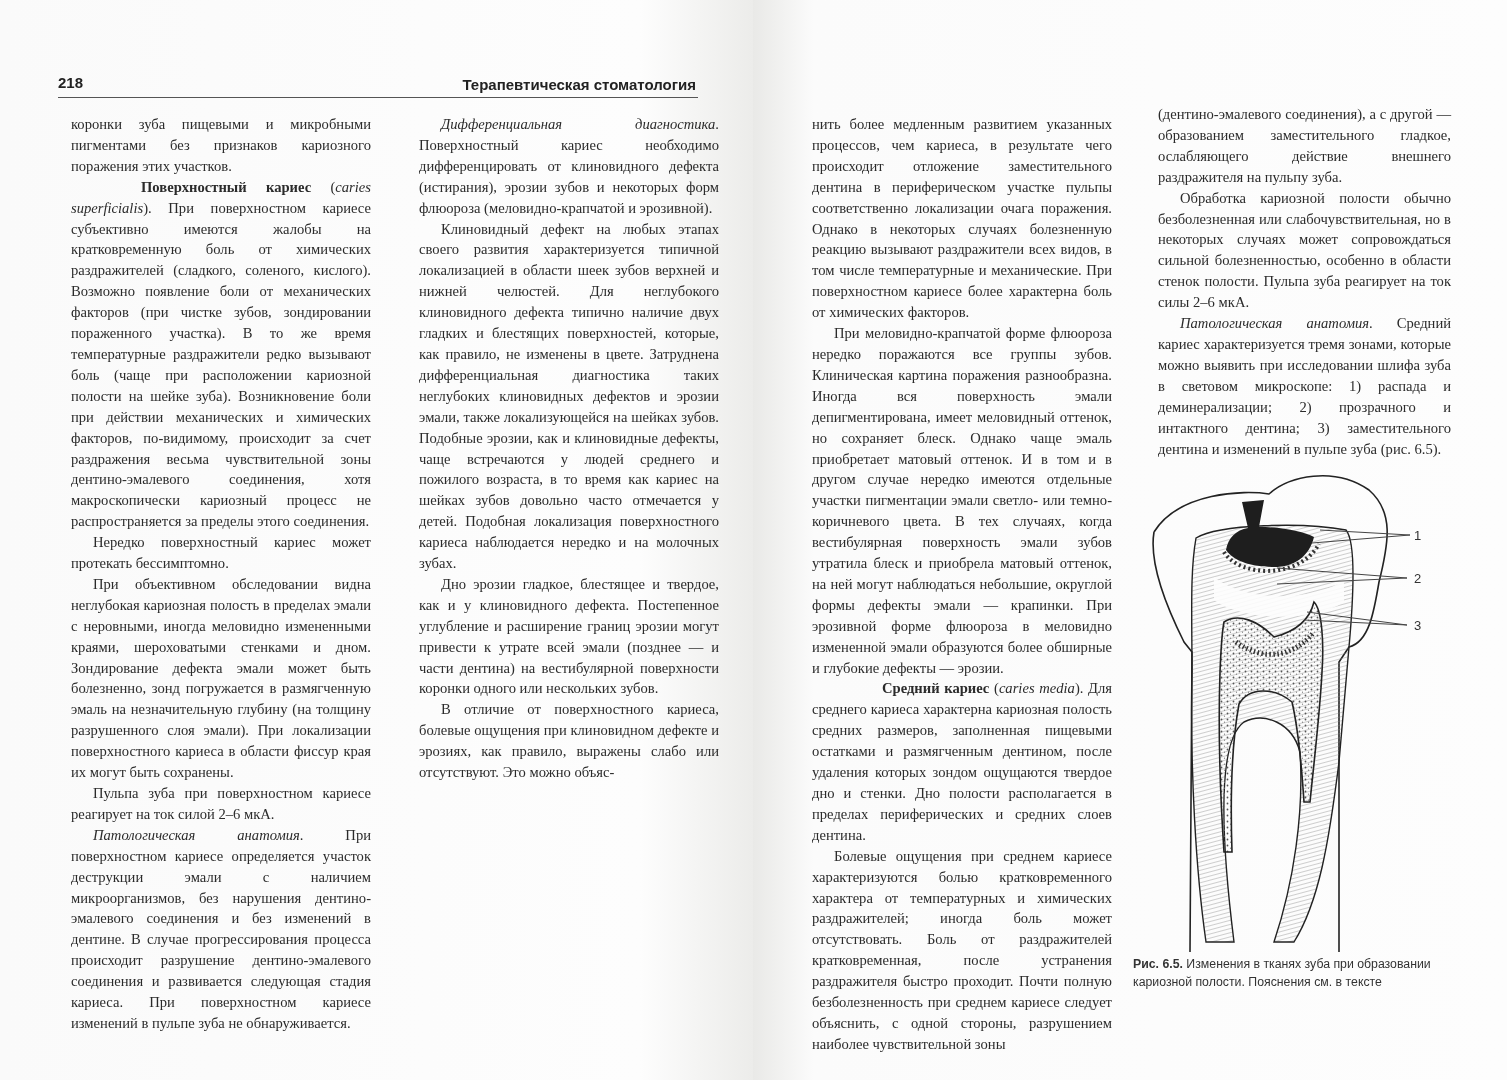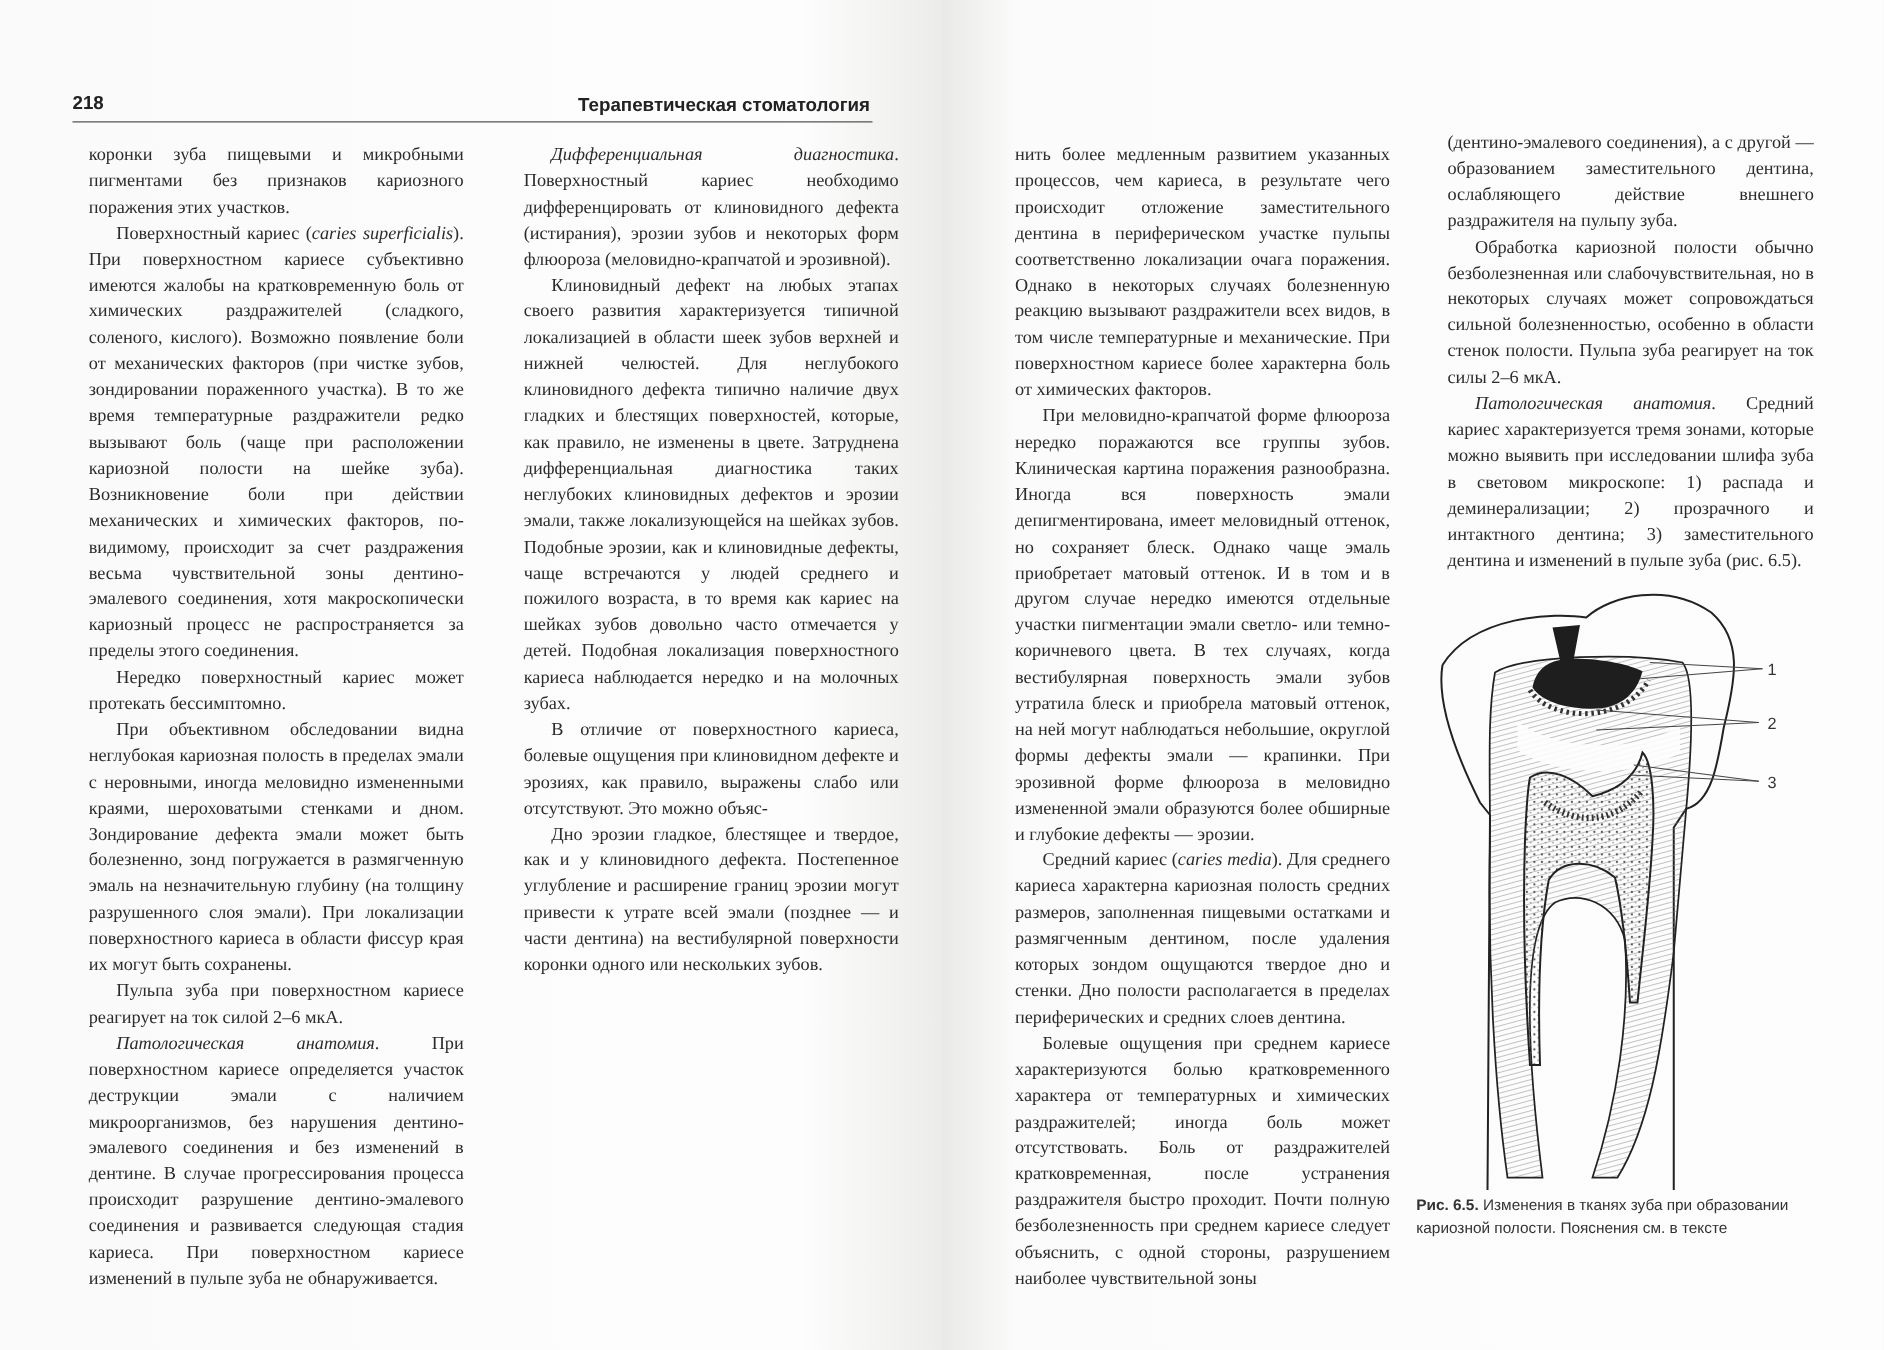--- a/index.html
+++ b/index.html
@@ -29,21 +29,21 @@
     font-size: 14.6px; line-height: 20.9px;
     text-align: justify; hyphens: manual;
   }
   .col1 { left: 71px; }
   .col2 { left: 419px; }
   .col3 { left: 812px; }
   .col4 { left: 1158px; top: 104px; width: 293px; }
 
   .column p { margin: 0; text-indent: 22px; }
   .column p.noindent { text-indent: 0; }
-  .column b { font-weight: normal; }
+  .column b { font-weight: bold; margin-left: 48px; }
   .column i { font-style: italic; }
 
   .figure { position: absolute; left: 1124px; top: 472px; width: 330px; height: 480px; }
   .figure svg { display: block; }
   .caption {
     position: absolute; left: 1133px; top: 955px; width: 310px;
     font-family: "Liberation Sans", "DejaVu Sans", sans-serif;
     font-size: 12.3px; line-height: 18px; color: #333;
   }
   .caption .cap-label { font-weight: bold; }
@@ -69,31 +69,31 @@
       <p class="noindent"><span>коронки зуба пищевыми и микробными пигментами без признаков кариозного поражения этих участков.</span></p>
       <p><b>Поверхностный кариес</b><span> (</span><i>caries superficialis</i><span>). При поверхностном кариесе субъективно имеются жалобы на кратковременную боль от химических раздражителей (сладкого, соленого, кислого). Возможно появление боли от механических факторов (при чистке зубов, зондировании пораженного участка). В то же время температурные раздражители редко вызывают боль (чаще при расположении кариозной полости на шейке зуба). Возникновение боли при действии механических и химических факторов, по-видимому, происходит за счет раздражения весьма чувствительной зоны дентино-эмалевого соединения, хотя макроскопически кариозный процесс не распространяется за пределы этого соединения.</span></p>
       <p><span>Нередко поверхностный кариес может протекать бессимптомно.</span></p>
       <p><span>При объективном обследовании видна неглубокая кариозная полость в пределах эмали с неровными, иногда меловидно измененными краями, шероховатыми стенками и дном. Зондирование дефекта эмали может быть болезненно, зонд погружается в размягченную эмаль на незначительную глубину (на толщину разрушенного слоя эмали). При локализации поверхностного кариеса в области фиссур края их могут быть сохранены.</span></p>
       <p><span>Пульпа зуба при поверхностном кариесе реагирует на ток силой 2–6 мкА.</span></p>
       <p><i>Патологическая анатомия</i><span>. При поверхностном кариесе определяется участок деструкции эмали с наличием микроорганизмов, без нарушения дентино-эмалевого соединения и без изменений в дентине. В случае прогрессирования процесса происходит разрушение дентино-эмалевого соединения и развивается следующая стадия кариеса. При поверхностном кариесе изменений в пульпе зуба не обнаруживается.</span></p>
     </div>
   <div class="column col2">
       <p><i>Дифференциальная диагностика</i><span>. Поверхностный кариес необходимо дифференцировать от клиновидного дефекта (истирания), эрозии зубов и некоторых форм флюороза (меловидно-крапчатой и эрозивной).</span></p>
       <p><span>Клиновидный дефект на любых этапах своего развития характеризуется типичной локализацией в области шеек зубов верхней и нижней челюстей. Для неглубокого клиновидного дефекта типично наличие двух гладких и блестящих поверхностей, которые, как правило, не изменены в цвете. Затруднена дифференциальная диагностика таких неглубоких клиновидных дефектов и эрозии эмали, также локализующейся на шейках зубов. Подобные эрозии, как и клиновидные дефекты, чаще встречаются у людей среднего и пожилого возраста, в то время как кариес на шейках зубов довольно часто отмечается у детей. Подобная локализация поверхностного кариеса наблюдается нередко и на молочных зубах.</span></p>
+      <p><span>Дно эрозии гладкое, блестящее и твердое, как и у клиновидного дефекта. Постепенное углубление и расширение границ эрозии могут привести к утрате всей эмали (позднее — и части дентина) на вестибулярной поверхности коронки одного или нескольких зубов.</span></p>
       <p><span>В отличие от поверхностного кариеса, болевые ощущения при клиновидном дефекте и эрозиях, как правило, выражены слабо или отсутствуют. Это можно объяс-</span></p>
-      <p><span>Дно эрозии гладкое, блестящее и твердое, как и у клиновидного дефекта. Постепенное углубление и расширение границ эрозии могут привести к утрате всей эмали (позднее — и части дентина) на вестибулярной поверхности коронки одного или нескольких зубов.</span></p>
     </div>
   <div class="column col3">
       <p class="noindent"><span>нить более медленным развитием указанных процессов, чем кариеса, в результате чего происходит отложение заместительного дентина в периферическом участке пульпы соответственно локализации очага поражения. Однако в некоторых случаях болезненную реакцию вызывают раздражители всех видов, в том числе температурные и механические. При поверхностном кариесе более характерна боль от химических факторов.</span></p>
       <p><span>При меловидно-крапчатой форме флюороза нередко поражаются все группы зубов. Клиническая картина поражения разнообразна. Иногда вся поверхность эмали депигментирована, имеет меловидный оттенок, но сохраняет блеск. Однако чаще эмаль приобретает матовый оттенок. И в том и в другом случае нередко имеются отдельные участки пигментации эмали светло- или темно-коричневого цвета. В тех случаях, когда вестибулярная поверхность эмали зубов утратила блеск и приобрела матовый оттенок, на ней могут наблюдаться небольшие, округлой формы дефекты эмали — крапинки. При эрозивной форме флюороза в меловидно измененной эмали образуются более обширные и глубокие дефекты — эрозии.</span></p>
       <p><b>Средний кариес</b><span> (</span><i>caries media</i><span>). Для среднего кариеса характерна кариозная полость средних размеров, заполненная пищевыми остатками и размягченным дентином, после удаления которых зондом ощущаются твердое дно и стенки. Дно полости располагается в пределах периферических и средних слоев дентина.</span></p>
       <p><span>Болевые ощущения при среднем кариесе характеризуются болью кратковременного характера от температурных и химических раздражителей; иногда боль может отсутствовать. Боль от раздражителей кратковременная, после устранения раздражителя быстро проходит. Почти полную безболезненность при среднем кариесе следует объяснить, с одной стороны, разрушением наиболее чувствительной зоны</span></p>
     </div>
   <div class="column col4">
-      <p class="noindent"><span>(дентино-эмалевого соединения), а с другой — образованием заместительного дентина, ослабляющего действие внешнего раздражителя на пульпу зуба.</span></p>
+      <p class="noindent"><span>(дентино-эмалевого соединения), а с другой — образованием заместительного гладкое, ослабляющего действие внешнего раздражителя на пульпу зуба.</span></p>
       <p><span>Обработка кариозной полости обычно безболезненная или слабочувствительная, но в некоторых случаях может сопровождаться сильной болезненностью, особенно в области стенок полости. Пульпа зуба реагирует на ток силы 2–6 мкА.</span></p>
       <p><i>Патологическая анатомия</i><span>. Средний кариес характеризуется тремя зонами, которые можно выявить при исследовании шлифа зуба в световом микроскопе: 1) распада и деминерализации; 2) прозрачного и интактного дентина; 3) заместительного дентина и изменений в пульпе зуба (рис. 6.5).</span></p>
     </div>
 
   <div class="figure">
     <svg width="330" height="480" viewBox="0 0 330 480">
       <defs>
         <pattern id="hatch" width="4" height="4" patternUnits="userSpaceOnUse" patternTransform="rotate(75)">
           <line x1="0" y1="0" x2="0" y2="4" stroke="#888" stroke-width="0.8"></line>
         </pattern>

